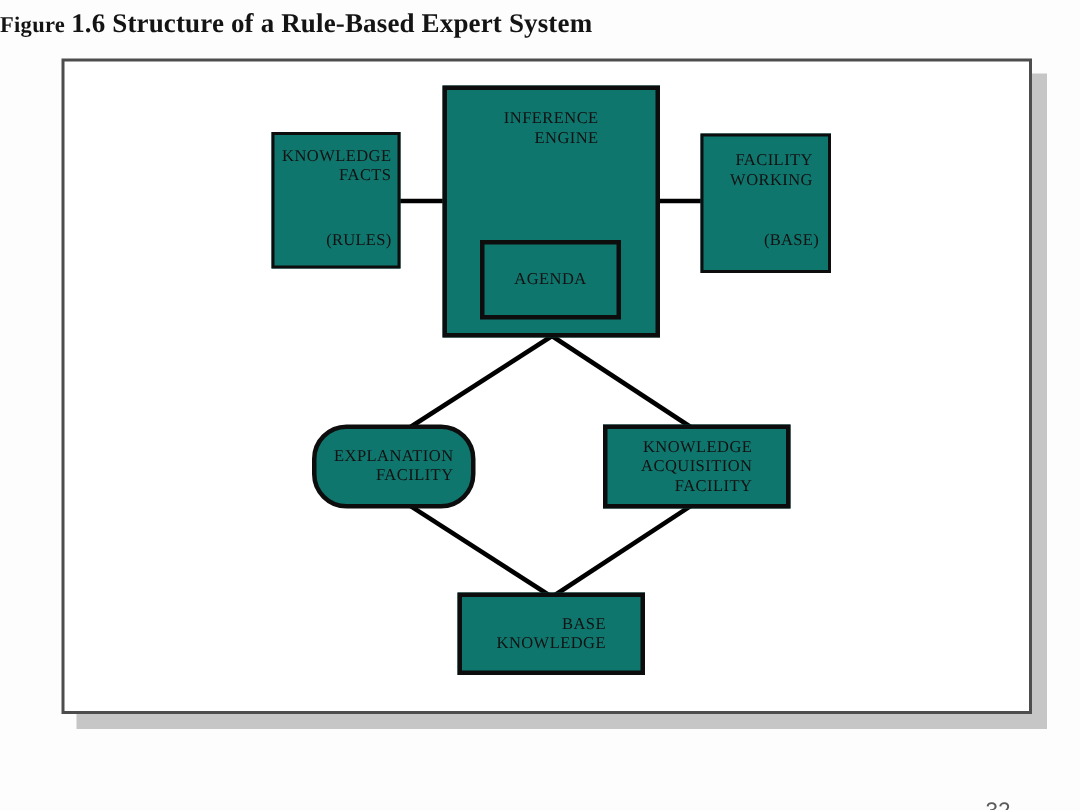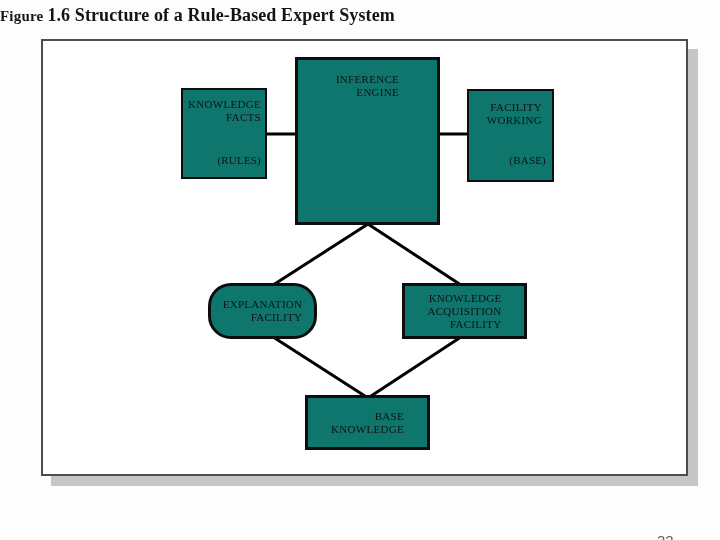--- a/index.html
+++ b/index.html
@@ -146,20 +146,23 @@
     </div>
 
     <div class="node wm">
       <div class="lines ra">
         <span>FACILITY</span>
         <span>WORKING</span>
       </div>
       <div class="sublabel">(BASE)</div>
     </div>
 
+    <div class="node agenda">
+      <span>AGENDA</span>
+    </div>
 
     <div class="node ef centerbox">
       <div class="lines ra fit">
         <span>EXPLANATION</span>
         <span>FACILITY</span>
       </div>
     </div>
 
     <div class="node kaf centerbox">
       <div class="lines ra fit">

